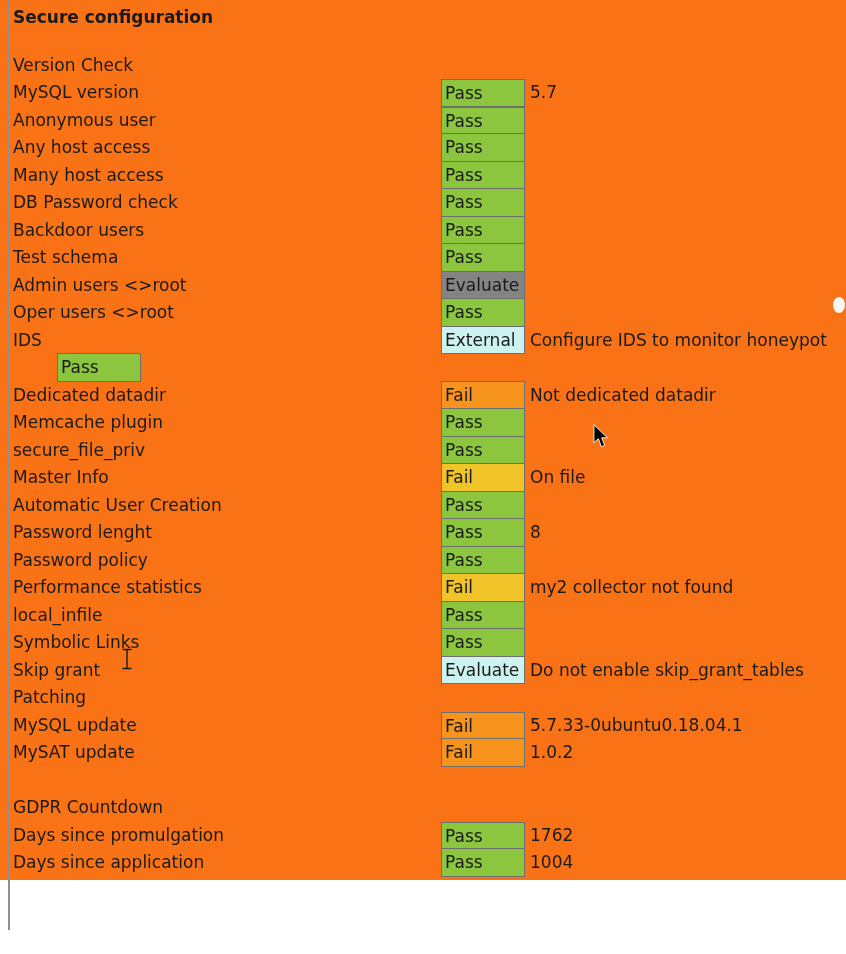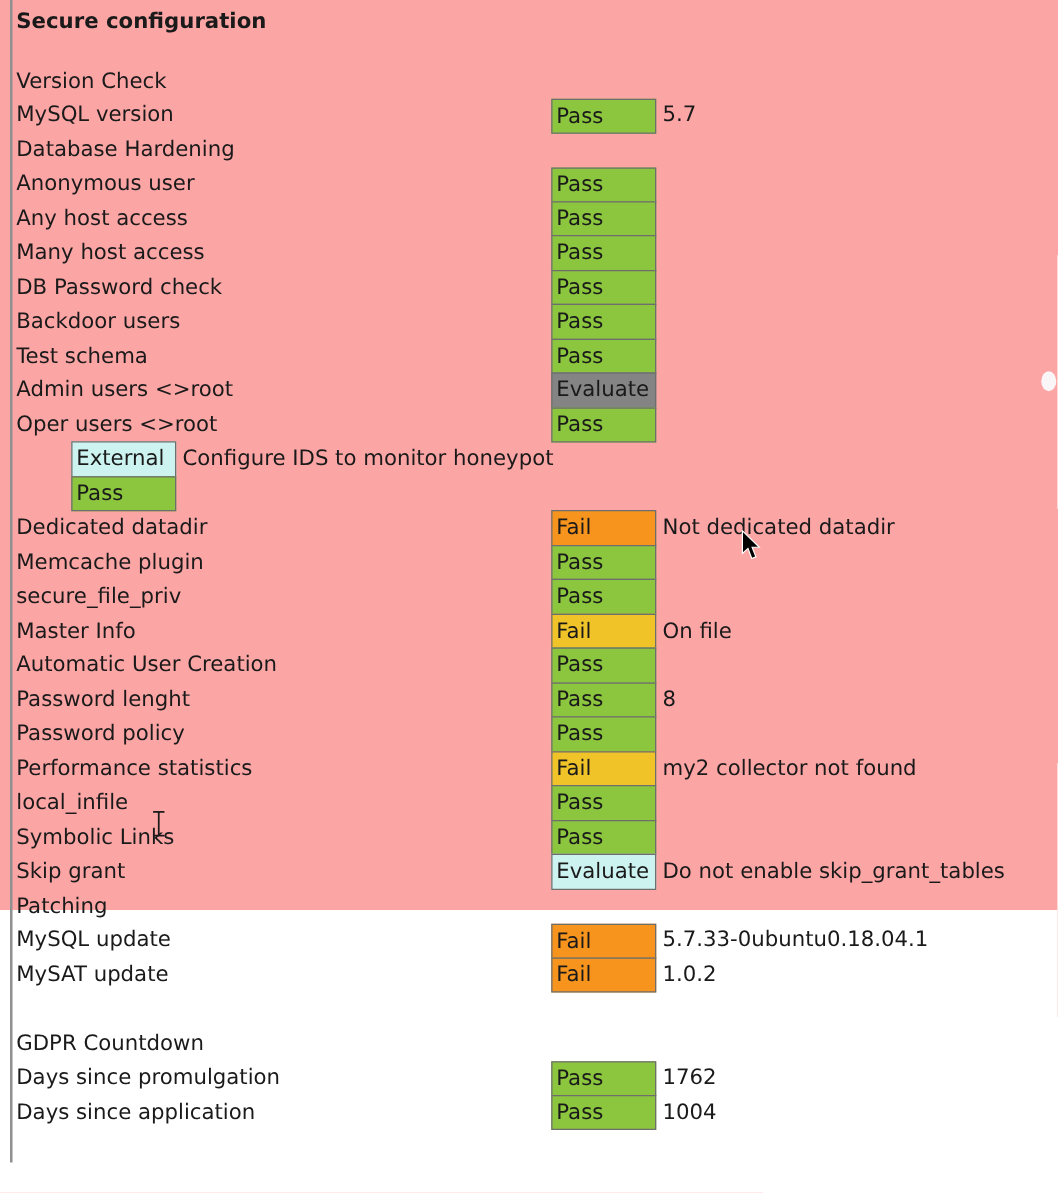--- a/index.html
+++ b/index.html
@@ -8,22 +8,22 @@
     background: #ffffff;
     width: 846px;
     height: 954px;
     overflow: hidden;
     font-family: "DejaVu Sans", "Liberation Sans", sans-serif;
     color: #1a1a1a;
   }
   .report {
     position: relative;
     width: 846px;
-    height: 728px;
-    background: #fca5a5;
+    height: 880px;
+    background: #f97316;
   }
   .vline {
     position: absolute;
     left: 8px;
     top: 0;
     width: 1.5px;
     height: 930px;
     background: #909090;
   }
   .content {
@@ -97,23 +97,20 @@
     <div id="sections">
         <div class="row">
           <span class="header">Version Check</span>
         </div>
         <div class="row">
           <span class="label">MySQL version</span>
           <span class="badge" style="background: rgb(140, 198, 62); border-color: rgb(110, 110, 110);">Pass</span>
           <span class="value">5.7</span>
         </div>
         <div class="row">
-          <span class="header">Database Hardening</span>
-        </div>
-        <div class="row">
           <span class="label">Anonymous user</span>
           <span class="badge" style="background: rgb(140, 198, 62); border-color: rgb(110, 110, 110);">Pass</span>
         </div>
         <div class="row">
           <span class="label">Any host access</span>
           <span class="badge stack" style="background: rgb(140, 198, 62); border-color: rgb(110, 110, 110);">Pass</span>
         </div>
         <div class="row">
           <span class="label">Many host access</span>
           <span class="badge stack" style="background: rgb(140, 198, 62); border-color: rgb(110, 110, 110);">Pass</span>
@@ -132,20 +129,21 @@
         </div>
         <div class="row">
           <span class="label">Admin users &lt;&gt;root</span>
           <span class="badge stack" style="background: rgb(132, 132, 132); border-color: rgb(110, 110, 110);">Evaluate</span>
         </div>
         <div class="row">
           <span class="label">Oper users &lt;&gt;root</span>
           <span class="badge stack" style="background: rgb(140, 198, 62); border-color: rgb(110, 110, 110);">Pass</span>
         </div>
         <div class="row">
+          <span class="label">IDS</span>
           <span class="badge stack" style="background: rgb(205, 243, 240); border-color: rgb(110, 110, 110);">External</span>
           <span class="value">Configure IDS to monitor honeypot</span>
         </div>
         <div class="row">
           <span class="badge stack" style="background: rgb(140, 198, 62); border-color: rgb(110, 110, 110);">Pass</span>
         </div>
         <div class="row">
           <span class="label">Dedicated datadir</span>
           <span class="badge stack" style="background: rgb(247, 148, 30); border-color: rgb(110, 110, 110);">Fail</span>
           <span class="value">Not dedicated datadir</span>

